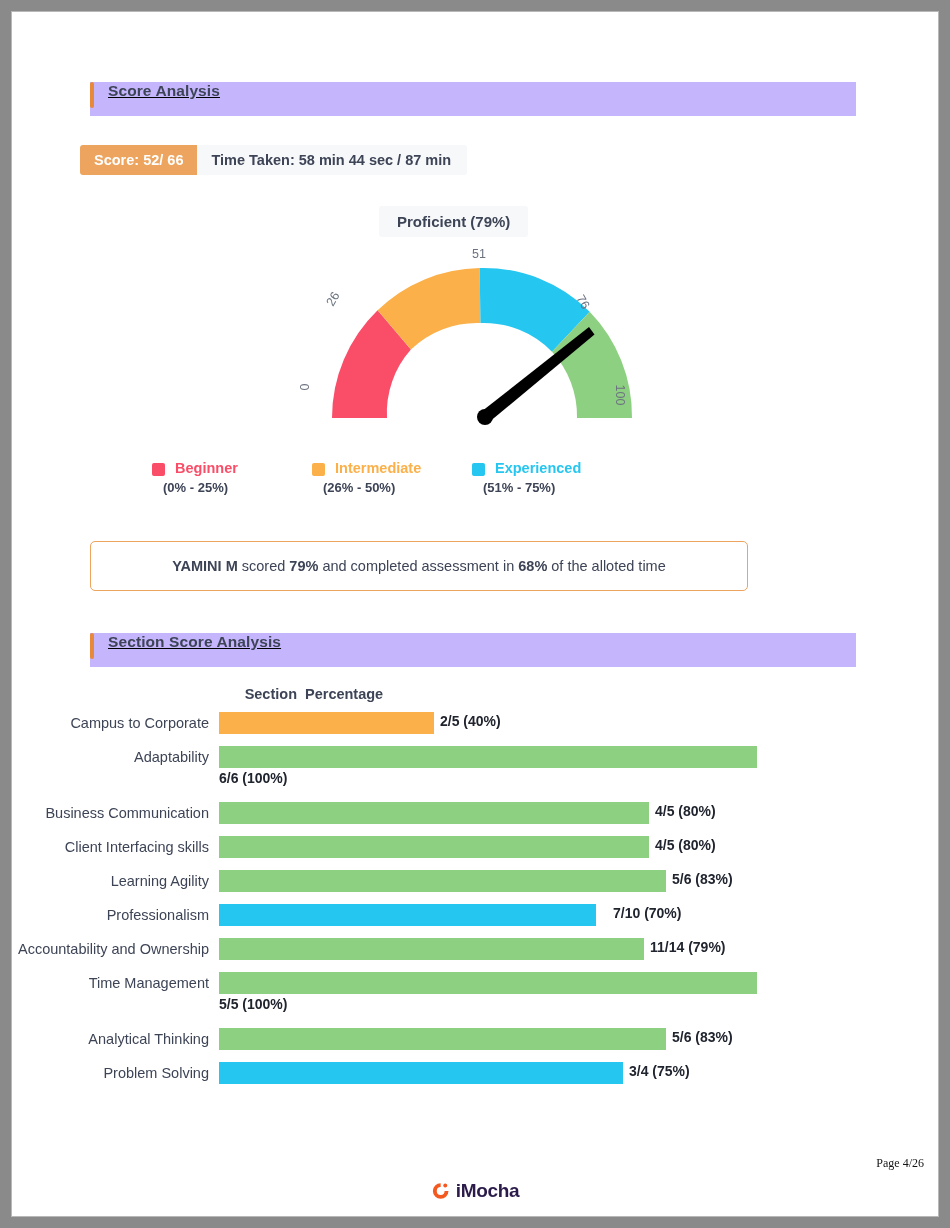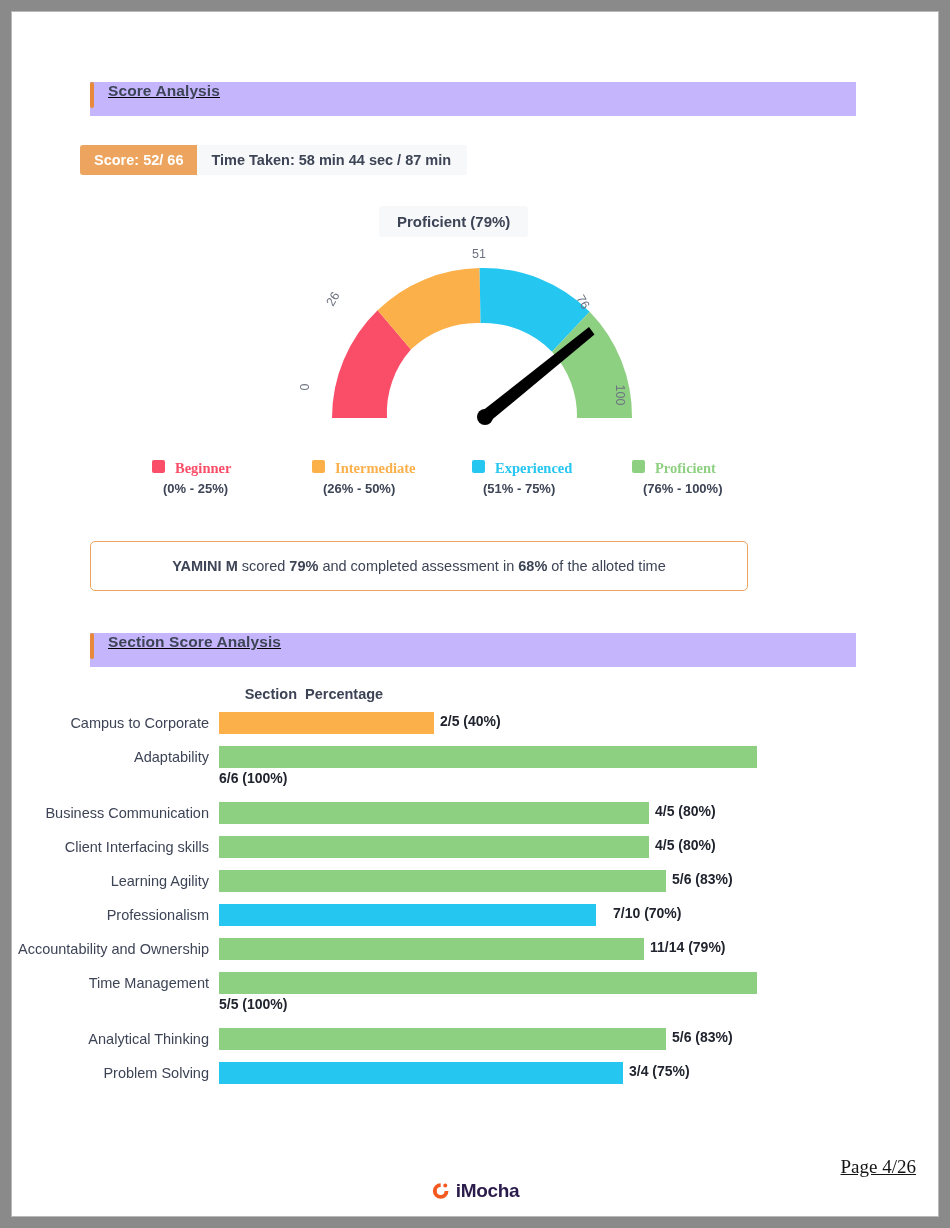--- a/index.html
+++ b/index.html
@@ -94,21 +94,21 @@
   }
 
   
   .legend {
     position: absolute;
     left: 140px; top: 448px;
     width: 640px;
     display: flex;
   }
   .legend-item { width: 25%; }
-  .legend-top { display: flex; align-items: flex-start; font-family: Liberation Serif, serif; }
+  .legend-top { display: flex; align-items: flex-end; }
   .legend-swatch {
     width: 13px; height: 13px;
     border-radius: 2px;
     margin-right: 10px;
     flex: 0 0 auto;
   }
   .legend-name { font-size: 14.5px; font-weight: bold; }
   .legend-range {
     font-size: 13px; font-weight: bold;
     color: #3d4456;
@@ -170,25 +170,24 @@
     margin-left: 6px;
   }
   .bar-value.below {
     position: absolute;
     left: 0px; top: 24px;
   }
 
   
   .page-num {
     position: absolute;
-    right: 22px; top: 1144px;
+    right: 14px; top: 1144px;
     font-family: "Liberation Serif", serif;
-    font-size: 19px;
+    font-size: 12px;
     color: #141414;
-    text-decoration: underline;
   }
   .logo {
     position: absolute;
     left: 50%; transform: translateX(-50%);
     top: 1168px;
     display: flex; align-items: center;
   }
   .logo-mark { margin-right: 5px; display: block; }
   .logo-text {
     font-size: 19px; font-weight: bold;
@@ -249,27 +248,20 @@
       </div>
       <div class="legend-range">(26% - 50%)</div>
     </div>
     <div class="legend-item">
       <div class="legend-top">
         <span class="legend-swatch" style="background:#25c6f0"></span>
         <span class="legend-name" style="color:#25c6f0">Experienced</span>
       </div>
       <div class="legend-range">(51% - 75%)</div>
     </div>
-    <div class="legend-item">
-      <div class="legend-top">
-        <span class="legend-swatch" style="background:#8ed081"></span>
-        <span class="legend-name" style="color:#8ed081">Proficient</span>
-      </div>
-      <div class="legend-range">(76% - 100%)</div>
-    </div>
   </div>
 
   <div class="summary">
     <span><b>YAMINI M</b><span> scored </span><b>79%</b><span> and completed assessment in </span><b>68%</b><span> of the alloted time</span></span>
   </div>
 
   <div class="section-header" style="left:78px; top:621px; width:766px;">
     <span class="accent"></span>
     <span class="htitle">Section Score Analysis</span>
   </div>

